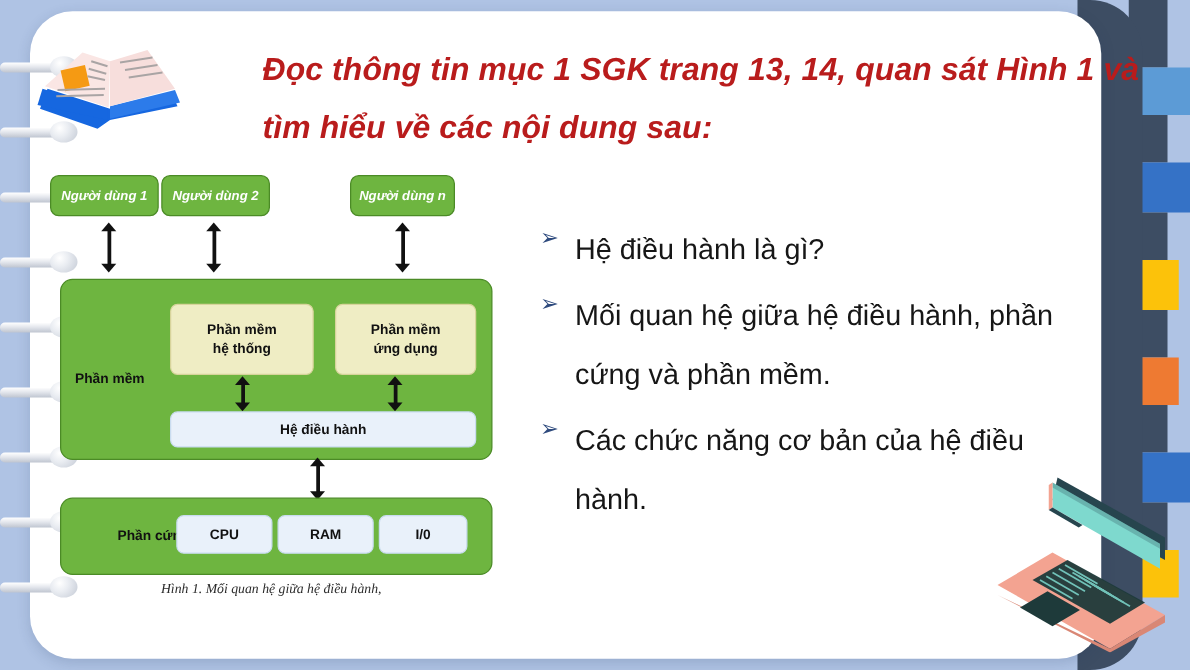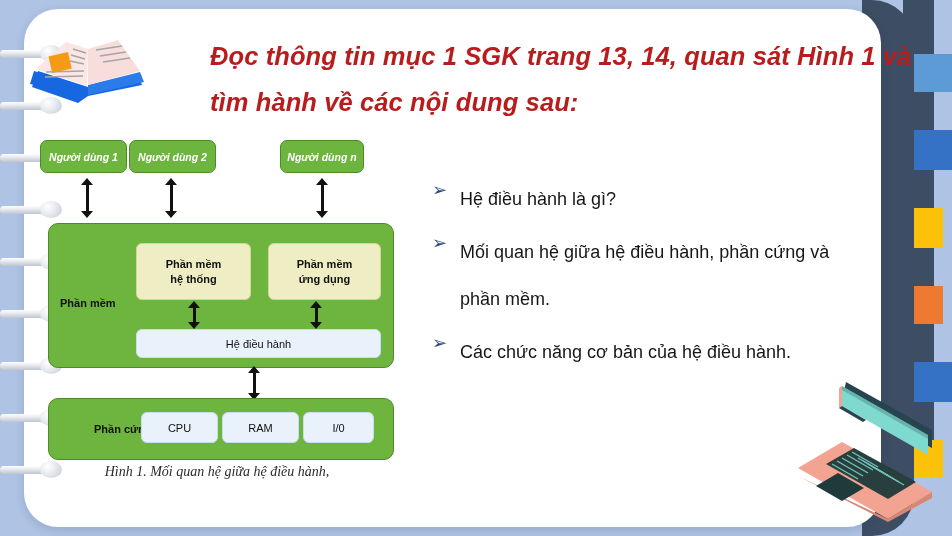--- a/index.html
+++ b/index.html
@@ -99,21 +99,21 @@
     text-align:center;
     color:#111111;font-weight:700;font-size:11px;line-height:15px;
   }
   .blue-box{
     position:absolute;
     background:#E9F1FA;
     border:1px solid #C9DCEF;
     border-radius:6px;
     box-sizing:border-box;
     display:flex;align-items:center;justify-content:center;
-    color:#111111;font-weight:400;font-size:11px;
+    color:#111111;font-weight:700;font-size:11px;
   }
 
   
   .arrow{
     position:absolute; width:13px;
   }
   .arrow .shaft{
     position:absolute;left:5px;top:5px;width:2.6px;bottom:5px;background:#111;
   }
   .arrow .head-up,.arrow .head-dn{
@@ -121,37 +121,37 @@
     border-left:6.5px solid transparent;border-right:6.5px solid transparent;
   }
   .arrow .head-up{top:0;border-bottom:7px solid #111;}
   .arrow .head-dn{bottom:0;border-top:7px solid #111;}
 
   
   #caption{
     position:absolute; left:52px; top:462px; width:330px; z-index:7;
     text-align:center;
     font-family:"Liberation Serif", serif;
-    font-style:italic; font-size:14px; line-height:19px; color:#2A2A2A;
+    font-style:italic; font-size:11px; line-height:19px; color:#2A2A2A;
   }
 
   
   #bullets{
     position:absolute; left:432px; top:176px; width:430px; z-index:7;
   }
   .bullet-row{
     display:flex; align-items:flex-start; margin-bottom:6px;
   }
   .bullet-mark{
     flex:0 0 auto; width:28px; padding-top:5px;
     font-size:18px; color:#2E4A7D; line-height:1;
   }
   .bullet-text{
     flex:1 1 auto;
-    font-size:18px; line-height:47px; color:#161616;
+    font-size:23px; line-height:47px; color:#161616;
     font-family:"Liberation Sans", sans-serif;
   }
 
   
   #laptop{ position:absolute; left:742px; top:372px; width:190px; height:150px; z-index:7; }
 </style>
 </head>
 <body>
 
 <div id="right-stripes">
@@ -236,21 +236,21 @@
     <g stroke="#A9A4A4" stroke-width="1.6">
       <line x1="70" y1="23" x2="96" y2="19"></line>
       <line x1="74" y1="29" x2="100" y2="25"></line>
       <line x1="77" y1="35" x2="104" y2="31"></line>
     </g>
   </svg>
 </div>
 
 <div id="title">
   <div>Đọc thông tin mục 1 SGK trang 13, 14, quan sát Hình 1 và</div>
-  <div>tìm hành về các nội dung sau:</div>
+  <div>tìm hiểu về các nội dung sau:</div>
 </div>
 
 <div id="diagram">
 
   <div class="gbox user-box" style="left:0px;top:0px;width:87px;">
     <span>Người dùng 1</span>
   </div>
   <div class="gbox user-box" style="left:89px;top:0px;width:87px;">
     <span>Người dùng 2</span>
   </div>

